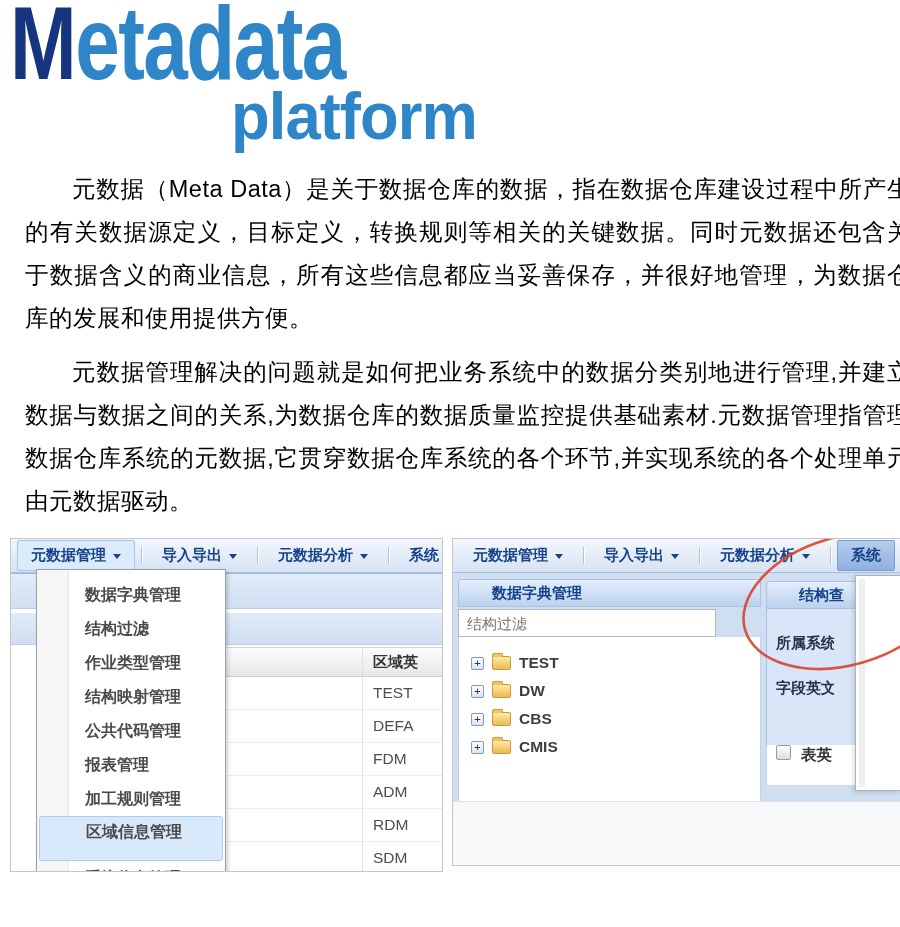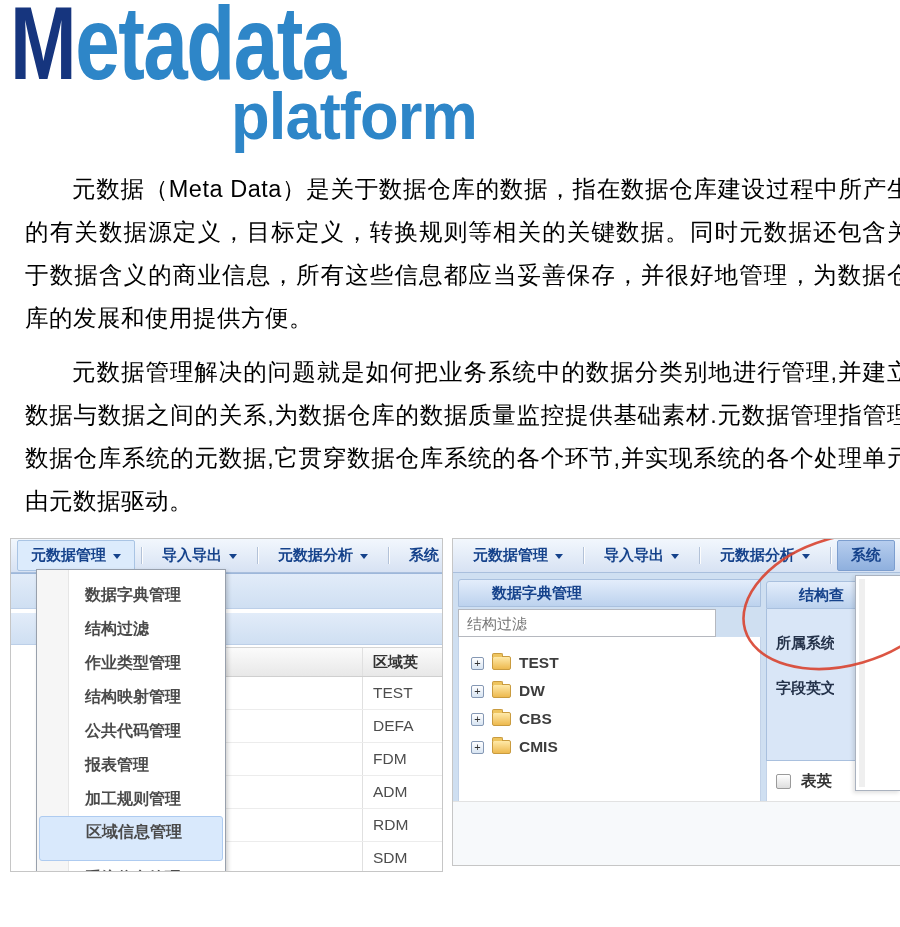--- a/index.html
+++ b/index.html
@@ -88,22 +88,22 @@
   .tree-label { font-size:15.5px; font-weight:600; color:#3d3d3d; }
 
   .query-hd  { left:313px; top:42px; width:118px; padding-left:32px; }
   .query-body { position:absolute; left:313px; top:70px; width:118px; height:152px;
                 background:#d9e6f7; border:1px solid #a9c0de; border-top:none; }
   .q-label { position:absolute; left:9px; width:58px; overflow:hidden; white-space:nowrap;
              color:#24324a; font-weight:600; font-size:15px; }
   .q-label.l1 { top:25px; }
   .q-label.l2 { top:70px; }
 
-  .cbx-row { position:absolute; left:313px; top:222px; width:135px; height:40px; background:#fff;
-             display:flex; align-items:center; gap:10px; padding-left:9px; z-index:5;
+  .cbx-row { position:absolute; left:313px; top:206px; width:135px; height:40px; background:#fff;
+             display:flex; align-items:flex-start; gap:10px; padding-left:9px; z-index:5;
              border-left:1px solid #c2d2e8; }
   .cbx { width:15px; height:15px; border:1px solid #9a9a9a; border-radius:2px;
          background:linear-gradient(#ffffff,#dddddd); flex:0 0 auto; }
   .cbx-label { font-size:15.5px; font-weight:600; color:#333; white-space:nowrap; }
 
   .menu-stub { position:absolute; left:402px; top:36px; width:46px; height:216px; background:#fff;
                border:1px solid #aab2bf; border-right:none; box-shadow:-2px 2px 4px rgba(0,0,0,.12);
                z-index:20; }
   .menu-stub::before { content:""; position:absolute; left:3px; top:3px; bottom:3px; width:6px;
                background:#efefef; }

